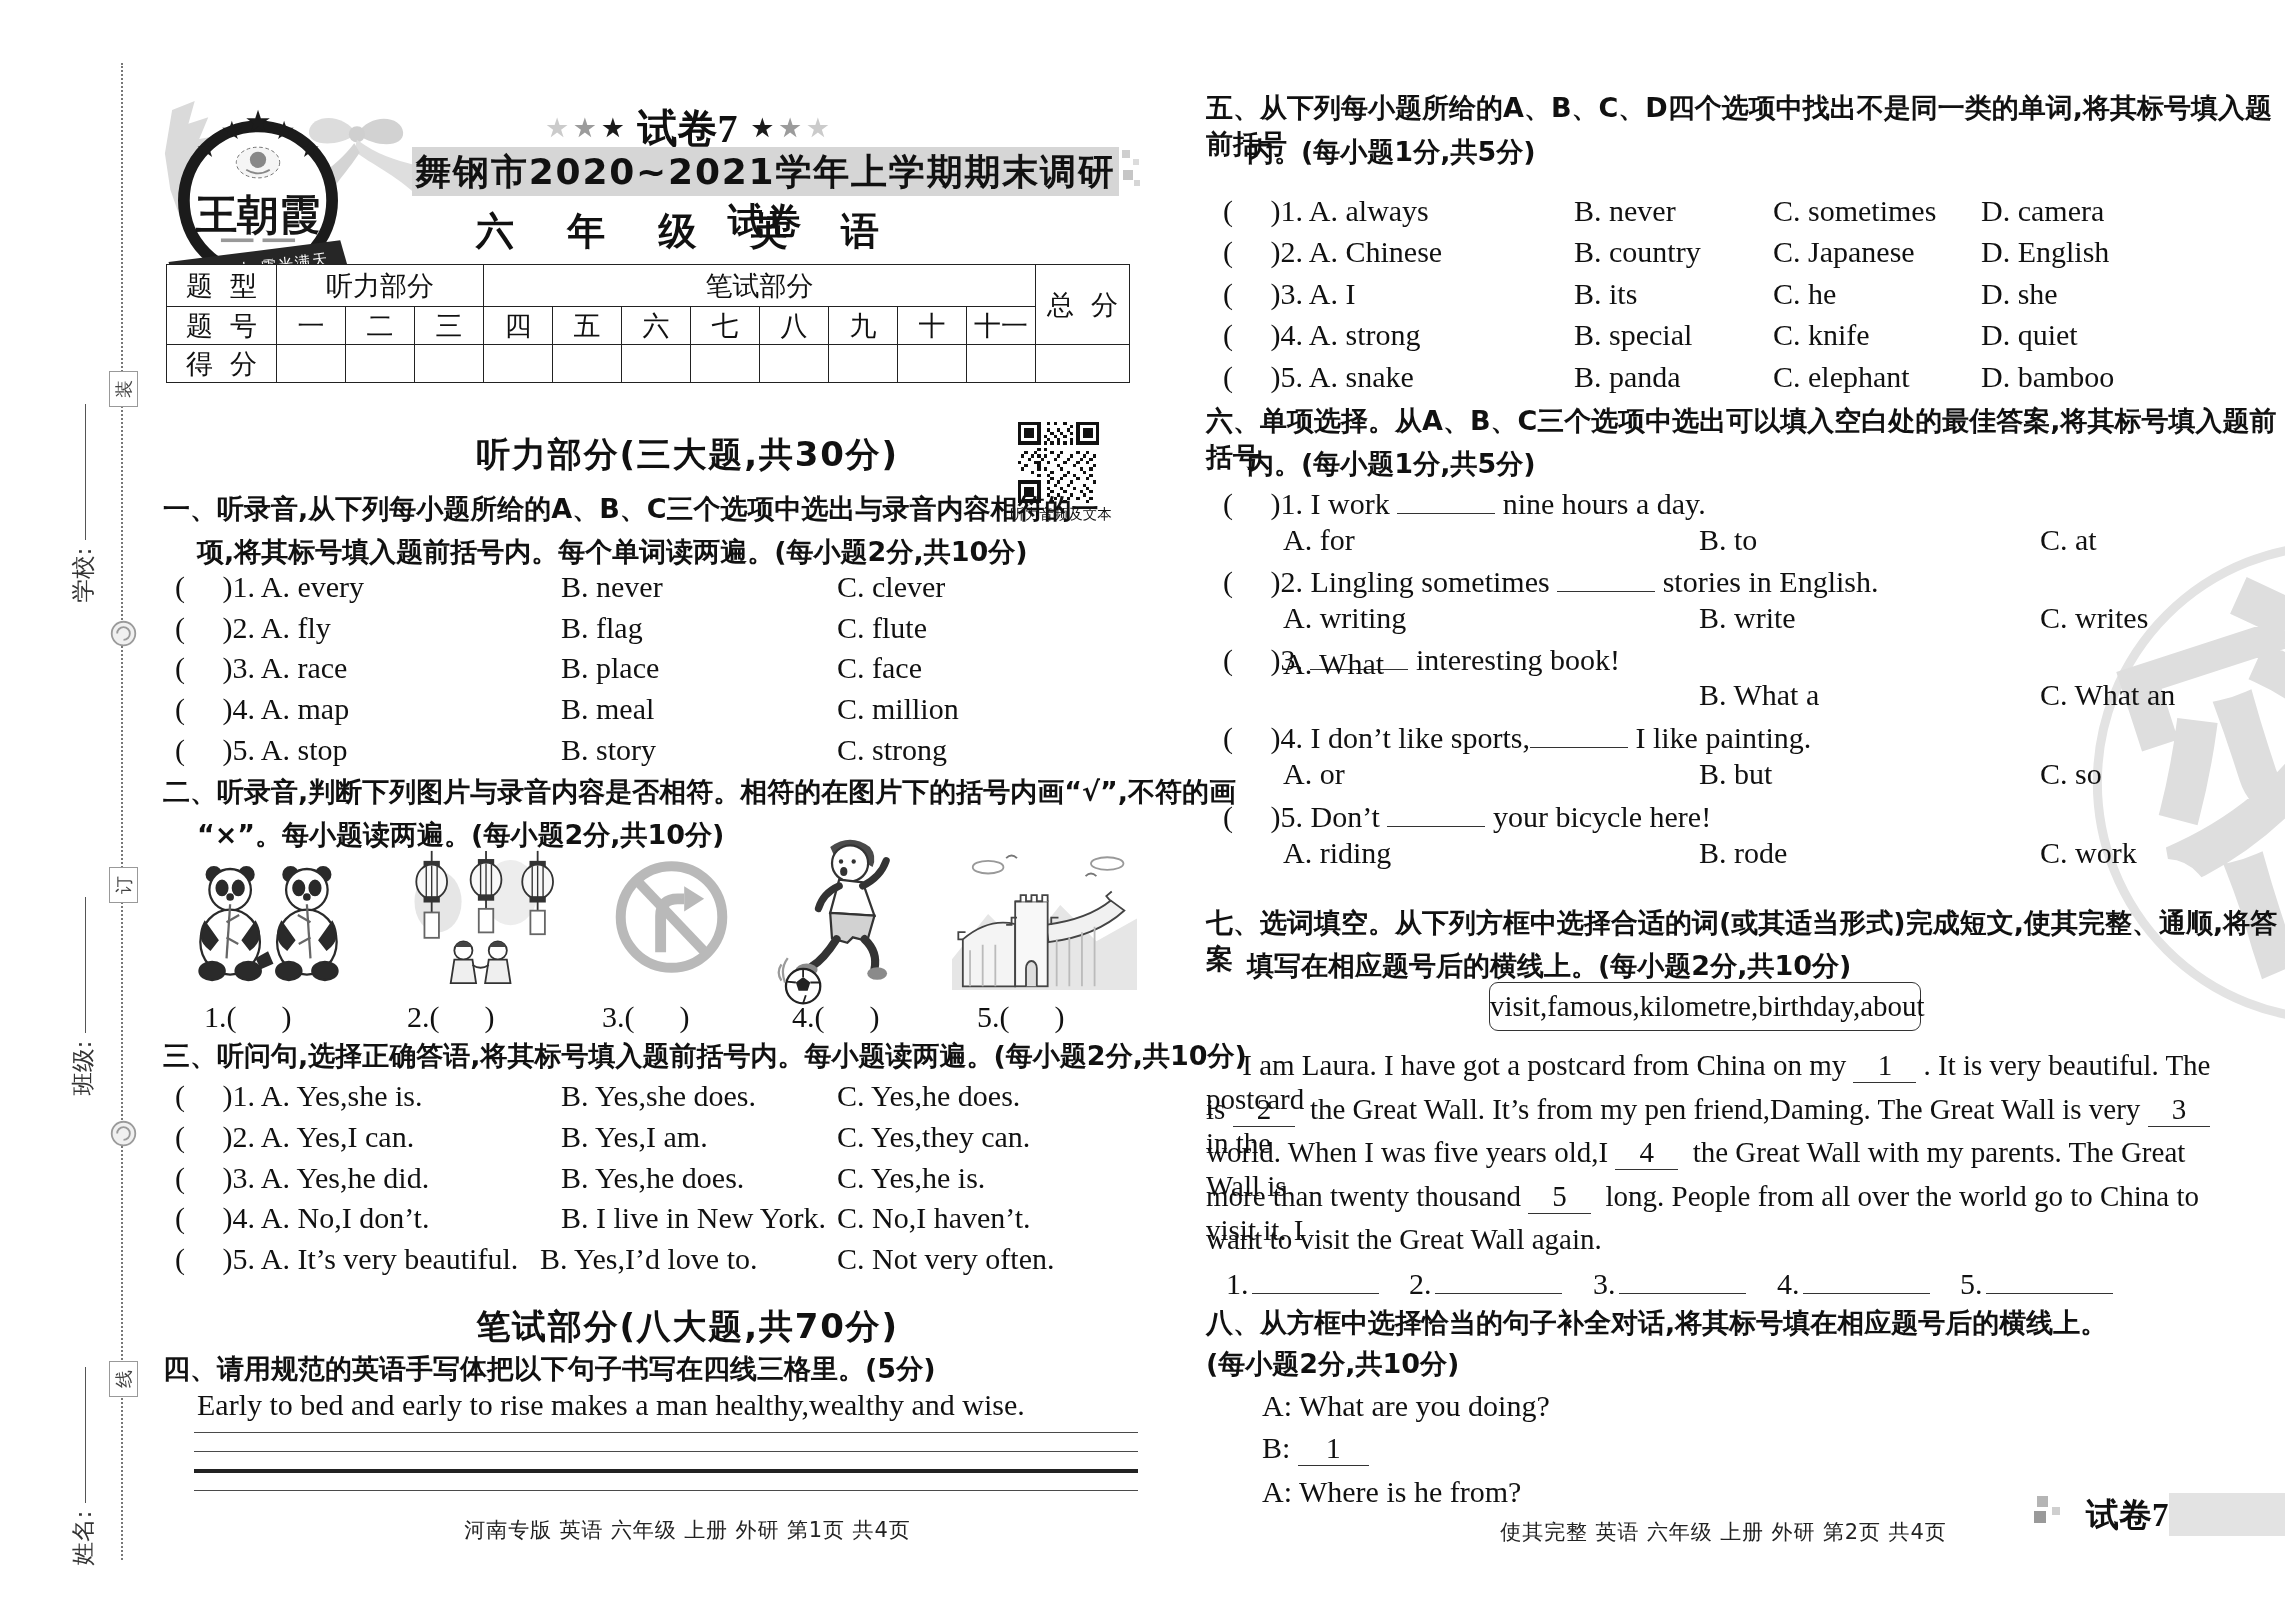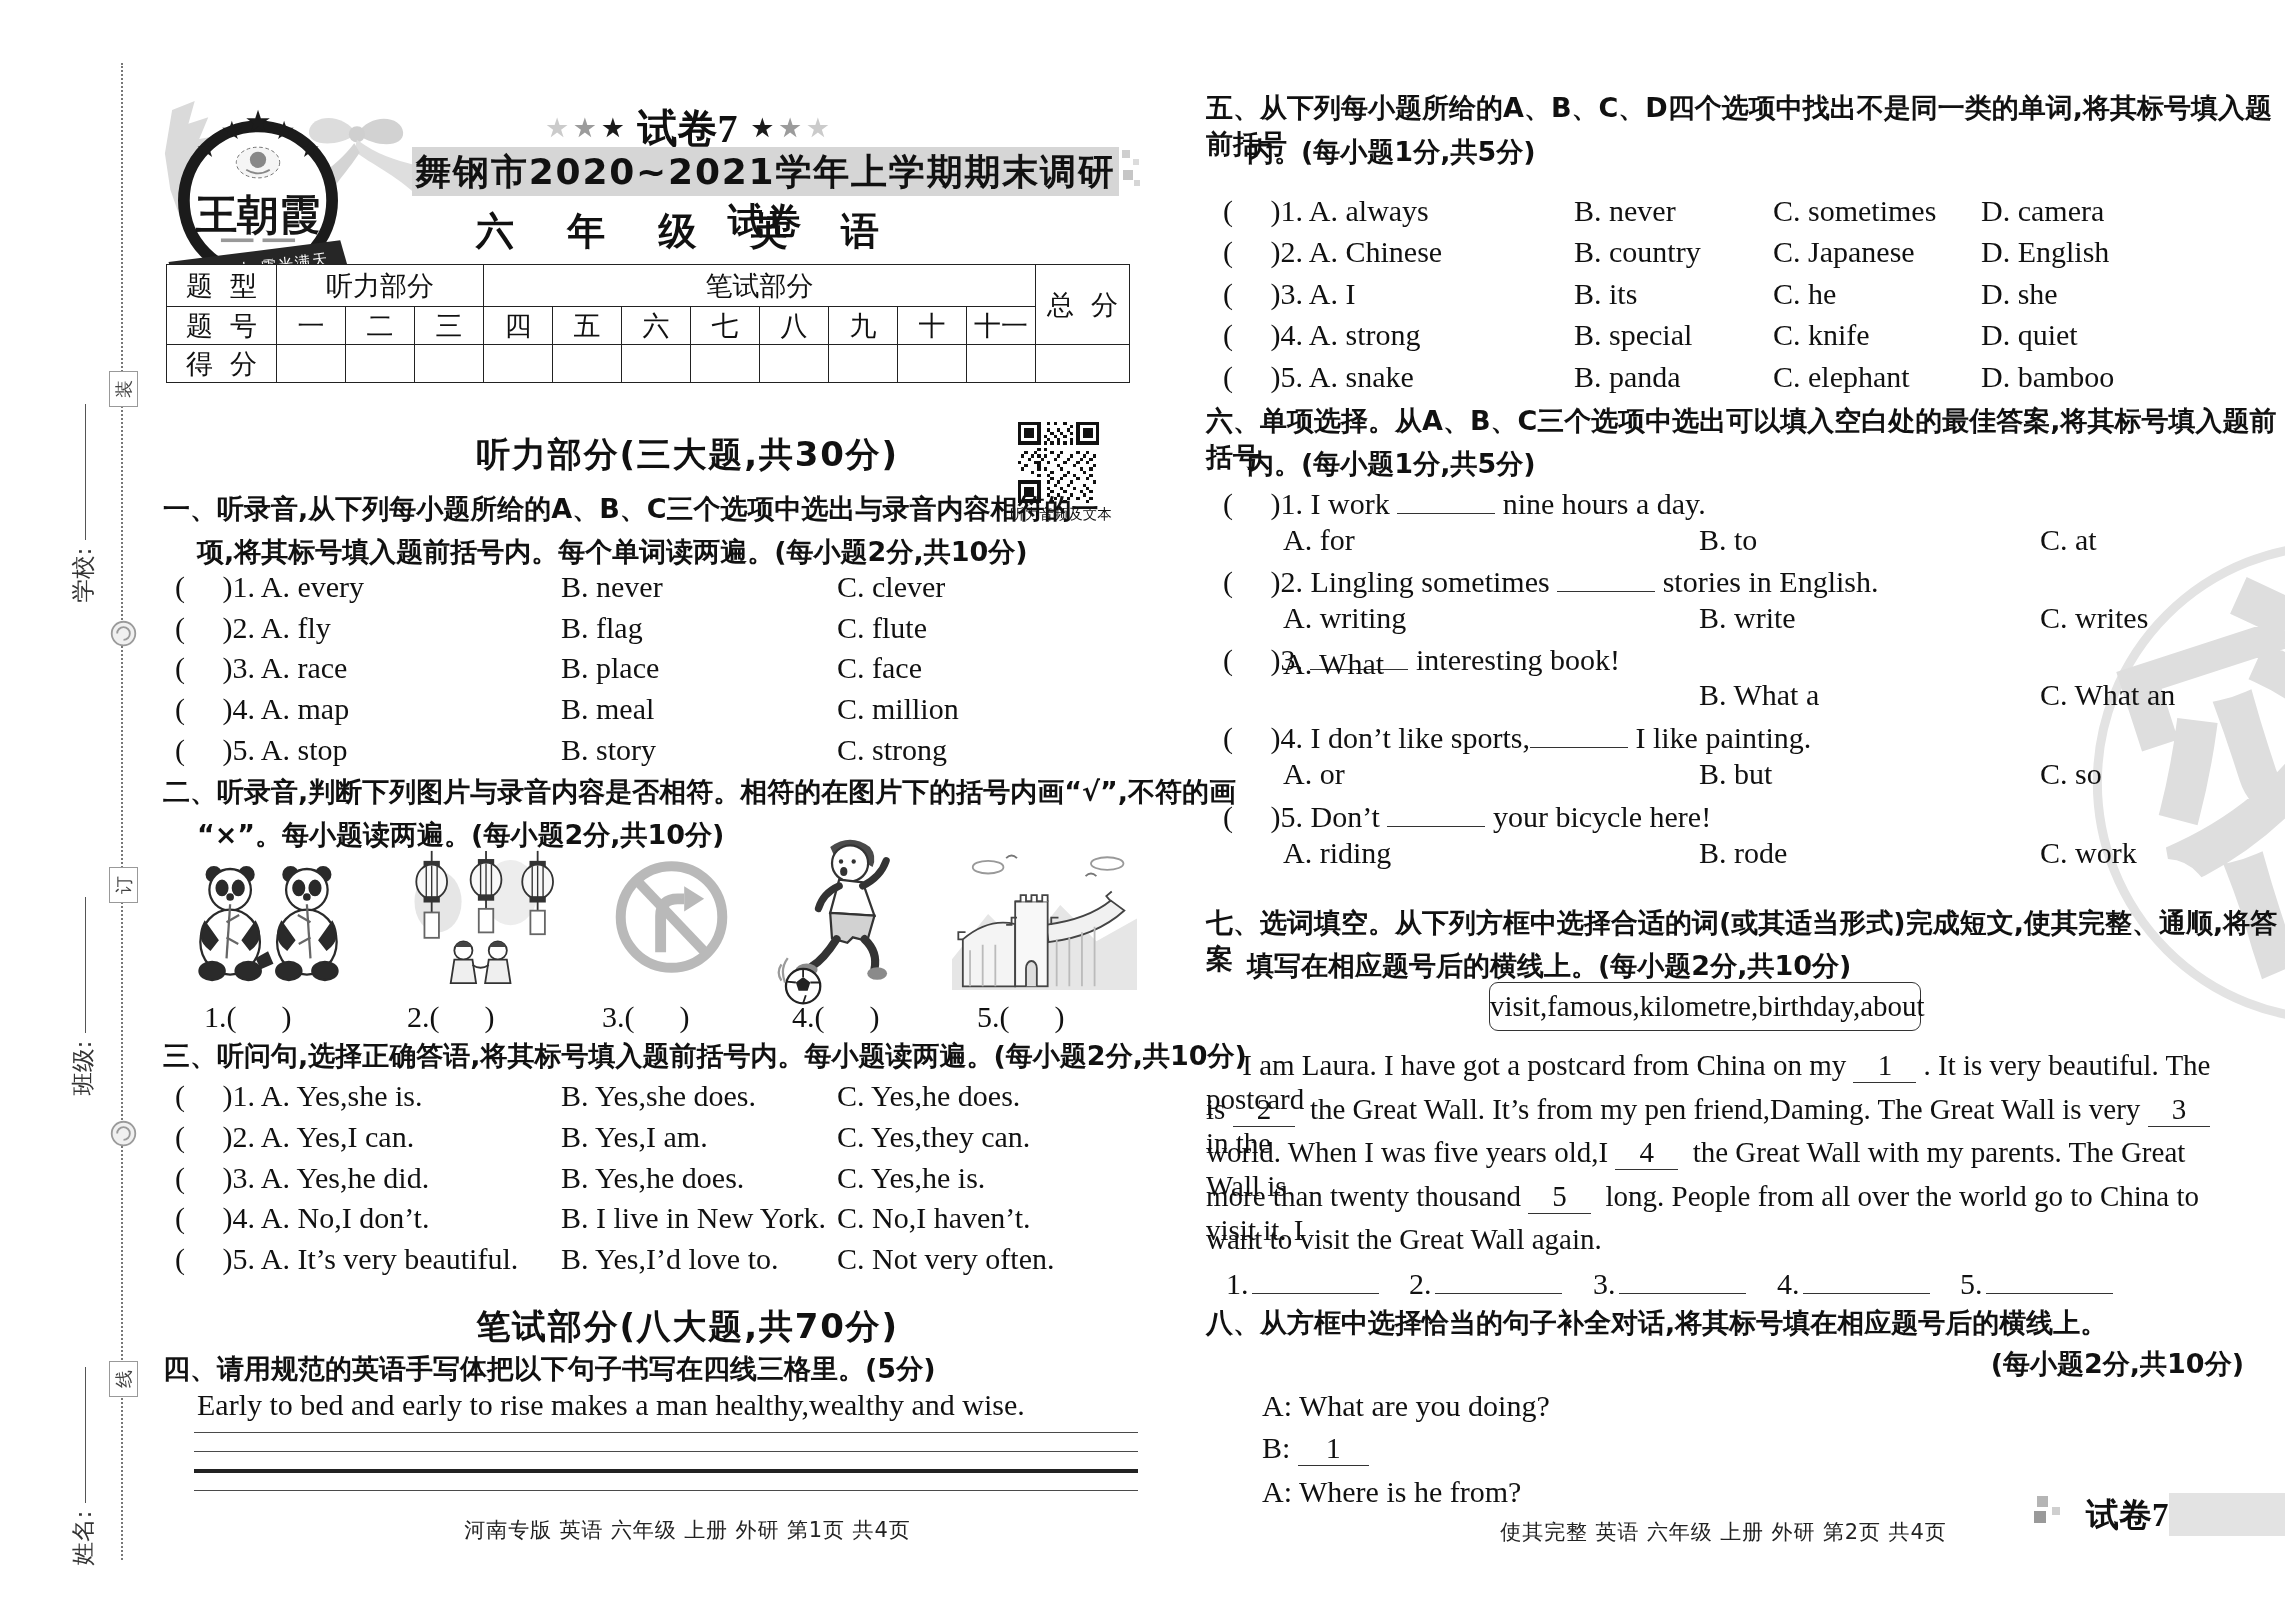--- a/index.html
+++ b/index.html
@@ -360,21 +360,21 @@
   <span class="a e33 pre" style="left:175px;top:1120px;">(     )2. A. Yes,I can.</span>
   <span class="a e33" style="left:561px;top:1120px;">B. Yes,I am.</span>
   <span class="a e33" style="left:837px;top:1120px;">C. Yes,they can.</span>
   <span class="a e33 pre" style="left:175px;top:1161px;">(     )3. A. Yes,he did.</span>
   <span class="a e33" style="left:561px;top:1161px;">B. Yes,he does.</span>
   <span class="a e33" style="left:837px;top:1161px;">C. Yes,he is.</span>
   <span class="a e33 pre" style="left:175px;top:1201px;">(     )4. A. No,I don’t.</span>
   <span class="a e33" style="left:561px;top:1201px;">B. I live in New York.</span>
   <span class="a e33" style="left:837px;top:1201px;">C. No,I haven’t.</span>
   <span class="a e33 pre" style="left:175px;top:1242px;">(     )5. A. It’s very beautiful.</span>
-  <span class="a e33" style="left:561px;top:1242px;">B. Yes,I’d love to.</span>
+  <span class="a e33" style="left:540px;top:1242px;">B. Yes,I’d love to.</span>
   <span class="a e33" style="left:837px;top:1242px;">C. Not very often.</span>
 
   <div class="a hd" style="left:208px;top:1304px;width:959px;text-align:center;">笔试部分(八大题,共70分)</div>
   <div class="a t30" style="left:163px;top:1351px;">四、请用规范的英语手写体把以下句子书写在四线三格里。(5分)</div>
   <div class="a e33" style="left:197px;top:1388px;">Early to bed and early to rise makes a man healthy,wealthy and wise.</div>
 
   <div class="rule" style="top:1432px;"></div>
   <div class="rule" style="top:1451px;"></div>
   <div class="rule bold" style="top:1469px;"></div>
   <div class="rule" style="top:1490px;"></div>
@@ -444,21 +444,21 @@
   <div class="a pline" style="left:1206px;top:1180px;"><span>more than twenty thousand </span><span class="nblank">5</span><span>  long. People from all over the world go to China to visit it. I</span></div>
   <div class="a pline" style="left:1206px;top:1223px;"><span>want to visit the Great Wall again.</span></div>
 
   <div class="a e33" style="left:1226px;top:1263px;"><span>1.</span><span class="ab"></span></div>
   <div class="a e33" style="left:1409px;top:1263px;"><span>2.</span><span class="ab"></span></div>
   <div class="a e33" style="left:1593px;top:1263px;"><span>3.</span><span class="ab"></span></div>
   <div class="a e33" style="left:1777px;top:1263px;"><span>4.</span><span class="ab"></span></div>
   <div class="a e33" style="left:1960px;top:1263px;"><span>5.</span><span class="ab"></span></div>
 
   <div class="a t30" style="left:1206px;top:1305px;">八、从方框中选择恰当的句子补全对话,将其标号填在相应题号后的横线上。</div>
-  <div class="a t30" style="left:1206px;top:1346px;width:1038px;text-align:right;">(每小题2分,共10分)</div>
+  <div class="a t30" style="left:1206px;top:1346px;width:1038px;">(每小题2分,共10分)</div>
 
   <div class="a e33" style="left:1262px;top:1389px;">A: What are you doing?</div>
   <div class="a e33" style="left:1262px;top:1431px;"><span>B: </span><span class="nblank" style="min-width:60px;">1</span></div>
   <div class="a e33" style="left:1262px;top:1475px;">A: Where is he from?</div>
 
   <div class="a foot" style="left:1244px;top:1518px;width:959px;text-align:center;">使其完整   英语   六年级   上册   外研   第2页   共4页</div>
 
   <div class="a" style="left:2169px;top:1493px;width:117px;height:43px;background:#e3e3e3;"></div>
   <div class="dith" style="left:2037px;top:1496px;width:11px;height:11px;background:#b5b5b5;"></div>
   <div class="dith" style="left:2052px;top:1507px;width:8.1px;height:8.1px;background:#cfcfcf;"></div>

